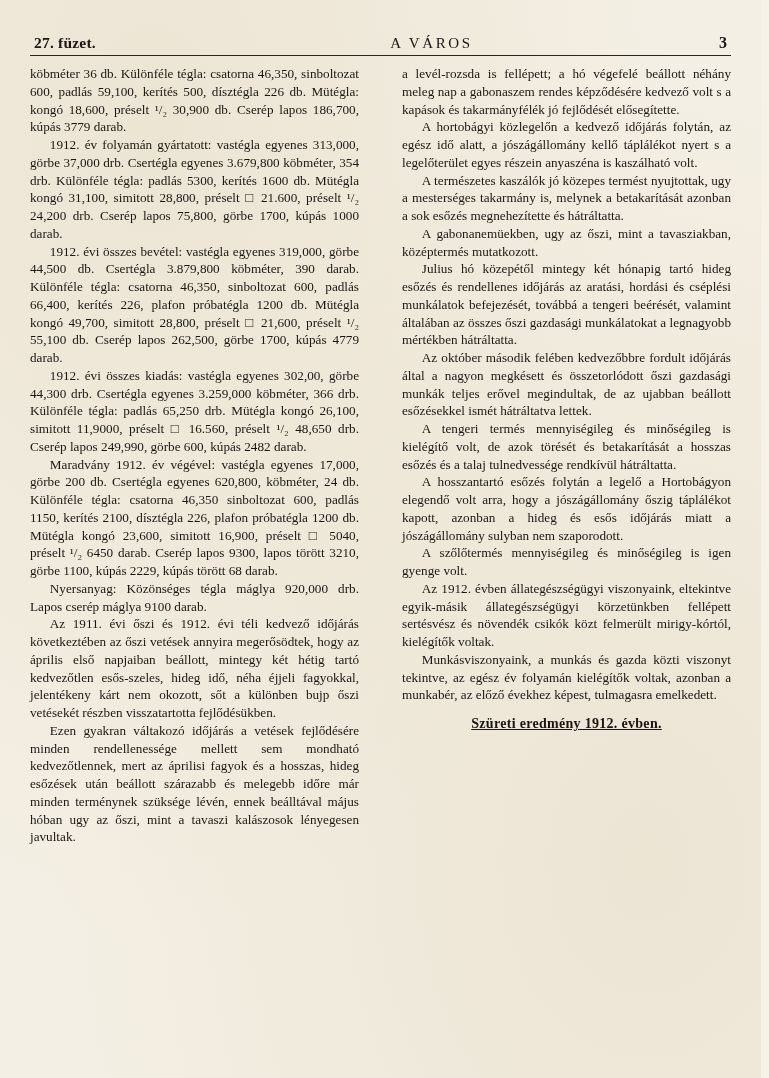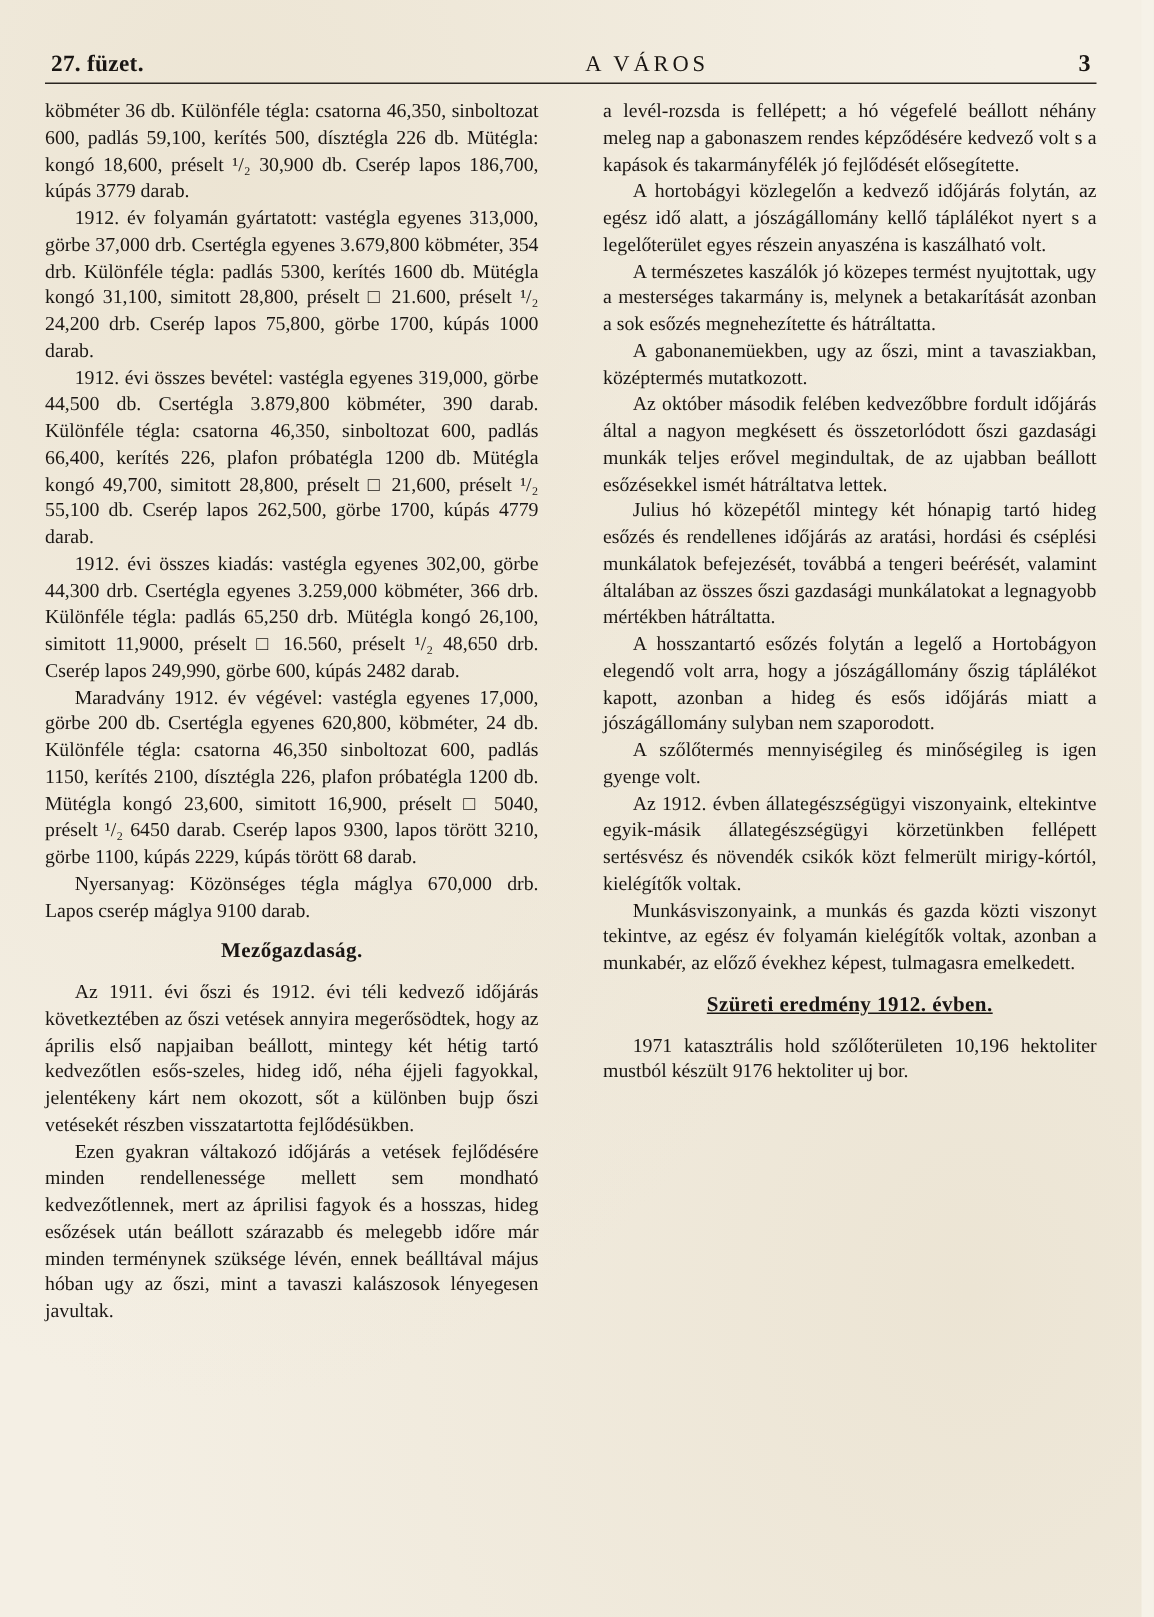--- a/index.html
+++ b/index.html
@@ -94,39 +94,38 @@
   </div>
 
   <div class="columns">
 
     <div class="col">
       <p class="noindent">köbméter 36 db. Különféle tégla: csatorna 46,350, sinboltozat 600, padlás 59,100, kerítés 500, dísztégla 226 db. Mütégla: kongó 18,600, préselt ¹/₂ 30,900 db. Cserép lapos 186,700, kúpás 3779 darab.</p>
       <p>1912. év folyamán gyártatott: vastégla egyenes 313,000, görbe 37,000 drb. Csertégla egyenes 3.679,800 köbméter, 354 drb. Különféle tégla: padlás 5300, kerítés 1600 db. Mütégla kongó 31,100, simitott 28,800, préselt □ 21.600, préselt ¹/₂ 24,200 drb. Cserép lapos 75,800, görbe 1700, kúpás 1000 darab.</p>
       <p>1912. évi összes bevétel: vastégla egyenes 319,000, görbe 44,500 db. Csertégla 3.879,800 köbméter, 390 darab. Különféle tégla: csatorna 46,350, sinboltozat 600, padlás 66,400, kerítés 226, plafon próbatégla 1200 db. Mütégla kongó 49,700, simitott 28,800, préselt □ 21,600, préselt ¹/₂ 55,100 db. Cserép lapos 262,500, görbe 1700, kúpás 4779 darab.</p>
       <p>1912. évi összes kiadás: vastégla egyenes 302,00, görbe 44,300 drb. Csertégla egyenes 3.259,000 köbméter, 366 drb. Különféle tégla: padlás 65,250 drb. Mütégla kongó 26,100, simitott 11,9000, préselt □ 16.560, préselt ¹/₂ 48,650 drb. Cserép lapos 249,990, görbe 600, kúpás 2482 darab.</p>
       <p>Maradvány 1912. év végével: vastégla egyenes 17,000, görbe 200 db. Csertégla egyenes 620,800, köbméter, 24 db. Különféle tégla: csatorna 46,350 sinboltozat 600, padlás 1150, kerítés 2100, dísztégla 226, plafon próbatégla 1200 db. Mütégla kongó 23,600, simitott 16,900, préselt □ 5040, préselt ¹/₂ 6450 darab. Cserép lapos 9300, lapos törött 3210, görbe 1100, kúpás 2229, kúpás törött 68 darab.</p>
-      <p>Nyersanyag: Közönséges tégla máglya 670,000 drb. Lapos cserép máglya 9100 darab.</p>
+      <p>Nyersanyag: Közönséges tégla máglya 920,000 drb. Lapos cserép máglya 9100 darab.</p>
 
-      <div class="section-head">Mezőgazdaság.</div>
 
       <p>Az 1911. évi őszi és 1912. évi téli kedvező időjárás következtében az őszi vetések annyira megerősödtek, hogy az április első napjaiban beállott, mintegy két hétig tartó kedvezőtlen esős-szeles, hideg idő, néha éjjeli fagyokkal, jelentékeny kárt nem okozott, sőt a különben bujp őszi vetésekét részben visszatartotta fejlődésükben.</p>
       <p>Ezen gyakran váltakozó időjárás a vetések fejlődésére minden rendellenessége mellett sem mondható kedvezőtlennek, mert az áprilisi fagyok és a hosszas, hideg esőzések után beállott szárazabb és melegebb időre már minden terménynek szüksége lévén, ennek beálltával május hóban ugy az őszi, mint a tavaszi kalászosok lényegesen javultak.</p>
     </div>
 
     <div class="col">
       <p class="noindent">a levél-rozsda is fellépett; a hó végefelé beállott néhány meleg nap a gabonaszem rendes képződésére kedvező volt s a kapások és takarmányfélék jó fejlődését elősegítette.</p>
       <p>A hortobágyi közlegelőn a kedvező időjárás folytán, az egész idő alatt, a jószágállomány kellő táplálékot nyert s a legelőterület egyes részein anyaszéna is kaszálható volt.</p>
       <p>A természetes kaszálók jó közepes termést nyujtottak, ugy a mesterséges takarmány is, melynek a betakarítását azonban a sok esőzés megnehezítette és hátráltatta.</p>
       <p>A gabonanemüekben, ugy az őszi, mint a tavasziakban, középtermés mutatkozott.</p>
+      <p>Julius hó közepétől mintegy két hónapig tartó hideg esőzés és rendellenes időjárás az aratási, hordási és cséplési munkálatok befejezését, továbbá a tengeri beérését, valamint általában az összes őszi gazdasági munkálatokat a legnagyobb mértékben hátráltatta.</p>
       <p>Az október második felében kedvezőbbre fordult időjárás által a nagyon megkésett és összetorlódott őszi gazdasági munkák teljes erővel megindultak, de az ujabban beállott esőzésekkel ismét hátráltatva lettek.</p>
-      <p>Julius hó közepétől mintegy két hónapig tartó hideg esőzés és rendellenes időjárás az aratási, hordási és cséplési munkálatok befejezését, továbbá a tengeri beérését, valamint általában az összes őszi gazdasági munkálatokat a legnagyobb mértékben hátráltatta.</p>
+      <p>A tengeri termés mennyiségileg és minőségileg is kielégítő volt, de azok törését és betakarítását a hosszas esőzés és a talaj tulnedvessége rendkívül hátráltatta.</p>
       <p>A hosszantartó esőzés folytán a legelő a Hortobágyon elegendő volt arra, hogy a jószágállomány őszig táplálékot kapott, azonban a hideg és esős időjárás miatt a jószágállomány sulyban nem szaporodott.</p>
       <p>A szőlőtermés mennyiségileg és minőségileg is igen gyenge volt.</p>
       <p>Az 1912. évben állategészségügyi viszonyaink, eltekintve egyik-másik állategészségügyi körzetünkben fellépett sertésvész és növendék csikók közt felmerült mirigy-kórtól, kielégítők voltak.</p>
       <p>Munkásviszonyaink, a munkás és gazda közti viszonyt tekintve, az egész év folyamán kielégítők voltak, azonban a munkabér, az előző évekhez képest, tulmagasra emelkedett.</p>
 
       <div class="section-head underlined">Szüreti eredmény 1912. évben.</div>
 
-      <p>1971 katasztrális hold szőlőterületen 10,196 hektoliter mustból készült 9176 hektoliter uj bor.</p>
     </div>
 
   </div>
 </div>
 
 </body></html>

